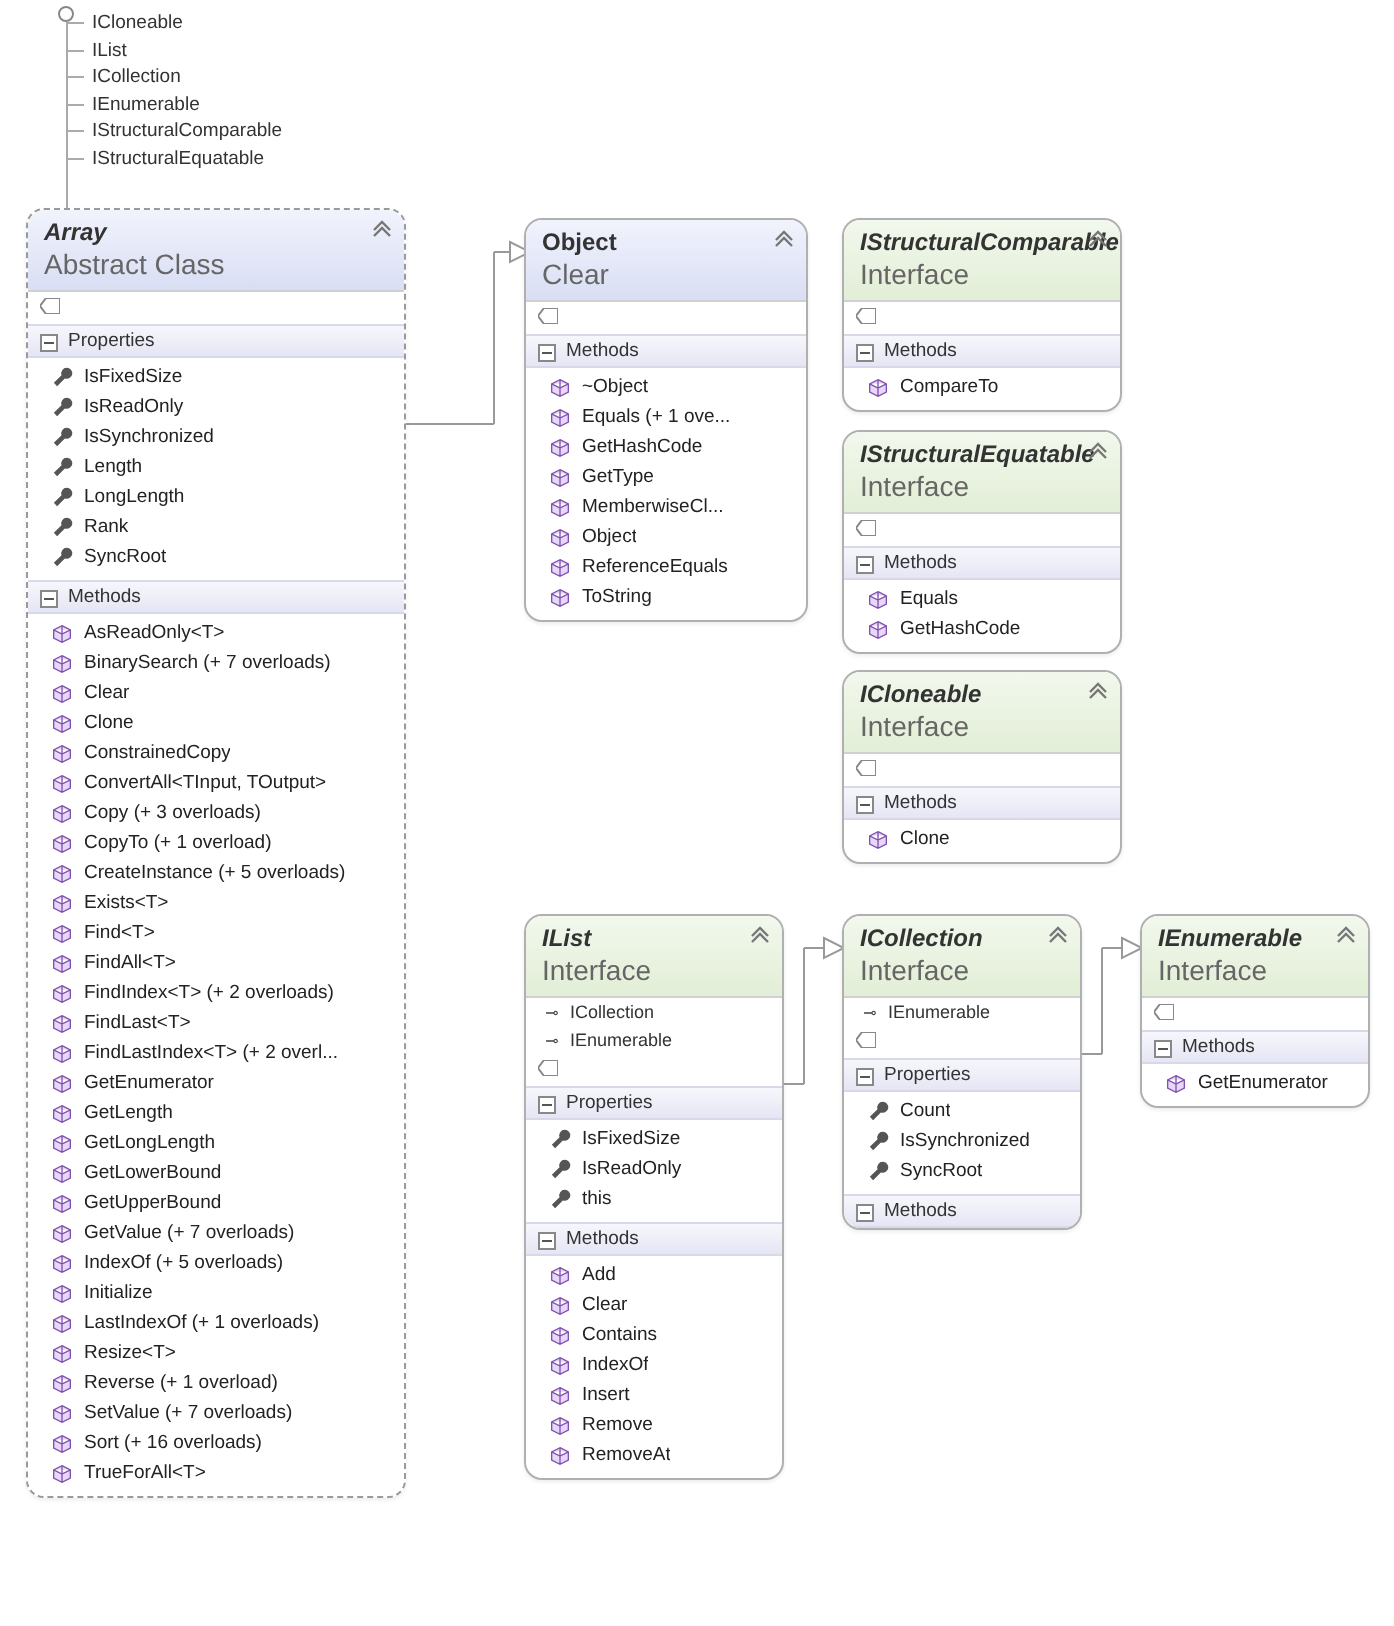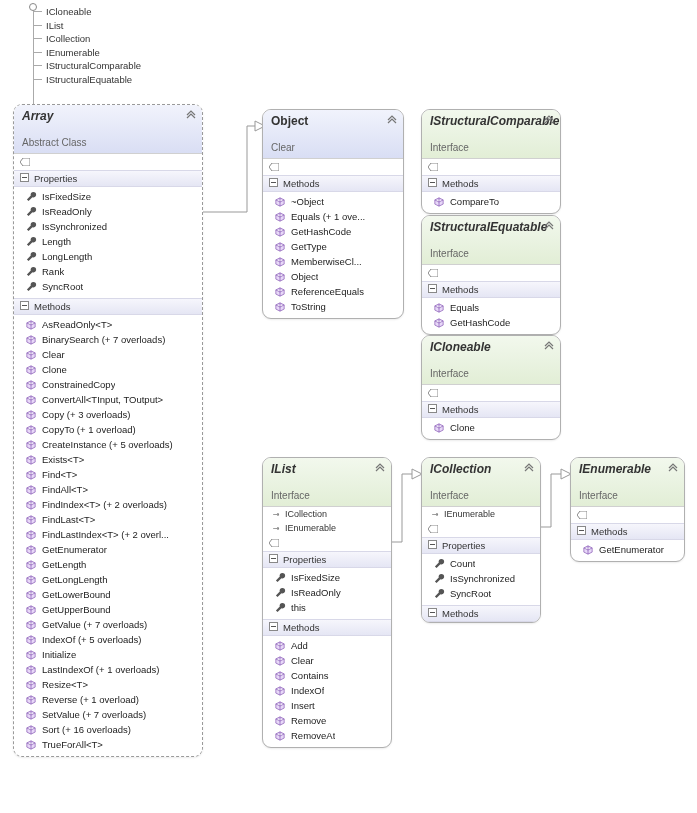--- a/index.html
+++ b/index.html
@@ -66,21 +66,21 @@
 }
 .class-header.blue { background: linear-gradient(180deg, #f1f3fc 0%, #d9def4 100%); }
 .class-header.green { background: linear-gradient(180deg, #f2f8ed 0%, #e2eed6 100%); }
 .class-name {
   font-weight: bold;
   font-style: italic;
   color: #333;
   font-size: 12px;
 }
 .class-name.interface-name { font-style: italic; }
-.class-kind { font-size: 10px; color: #666; margin-top: 14px; }
+.class-kind { font-size: 14px; color: #666; margin-top: 1px; }
 .chev {
   position: absolute;
   right: 5px;
   top: 5px;
   width: 12px;
   height: 12px;
   color: #777;
   display: flex;
   align-items: center;
   justify-content: center;
@@ -108,21 +108,21 @@
 .tag-icon svg { width: 10px; height: 8px; }
 
 .section-header {
   background: linear-gradient(180deg, #f6f6fc 0%, #e5e6f4 100%);
   border-top: 1px solid #d8d8e8;
   border-bottom: 1px solid #d8d8e8;
   padding: 2px 6px;
   font-size: 9.5px;
   color: #333;
   display: flex;
-  align-items: flex-start;
+  align-items: flex-end;
 }
 .section-header .sect-icon {
   width: 11px;
   height: 9px;
   margin-right: 3px;
   display: flex;
   align-items: center;
   color: #555;
 }
 .section-header .sect-icon svg { width: 9px; height: 9px; }

